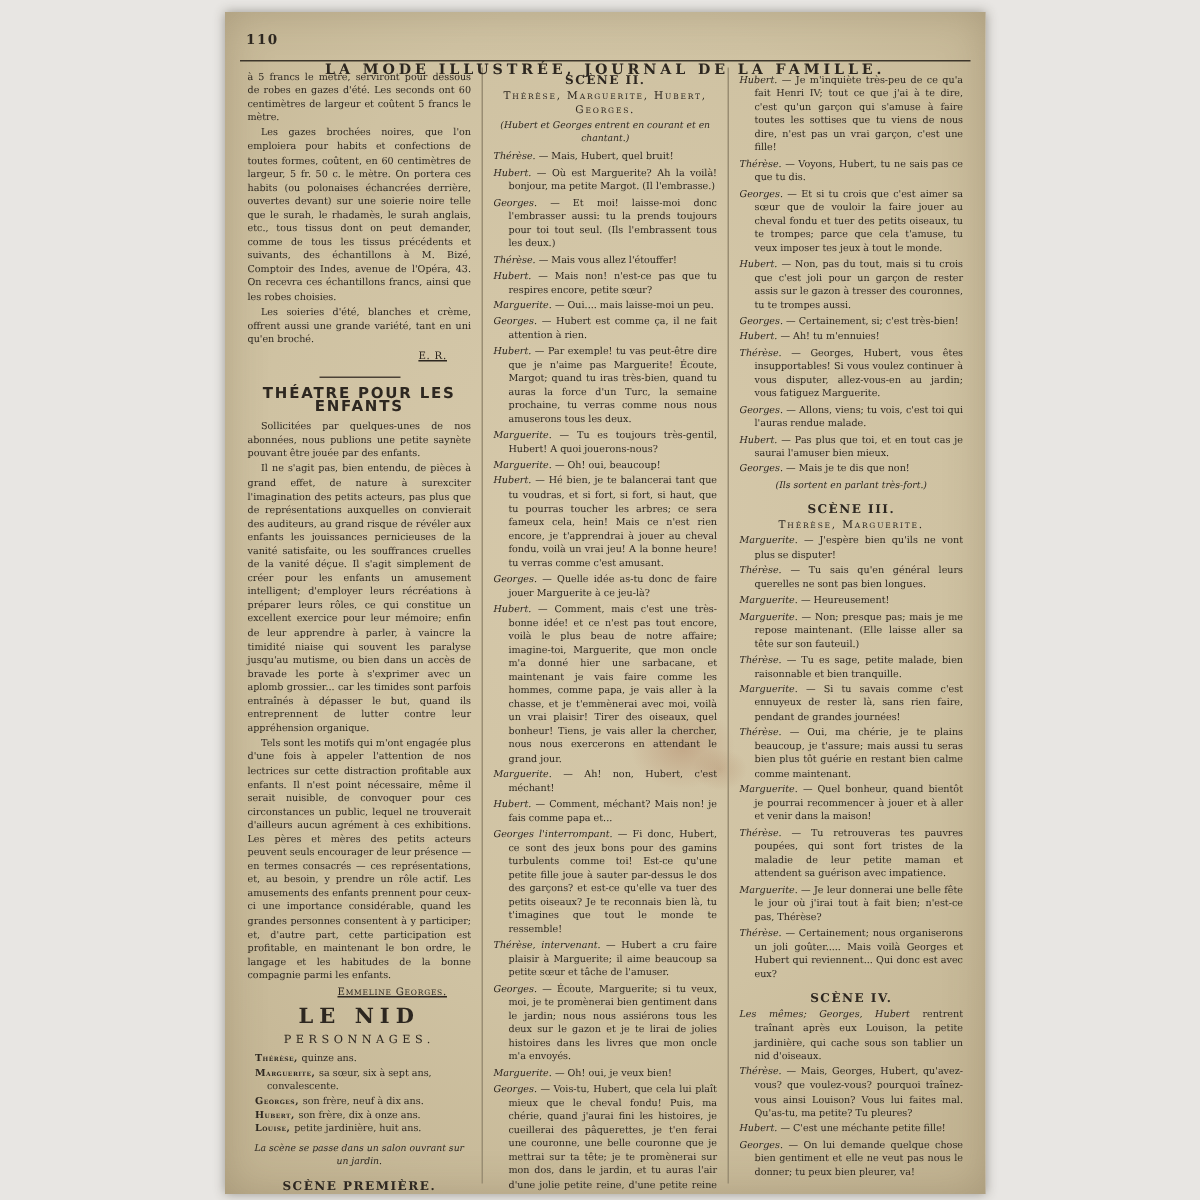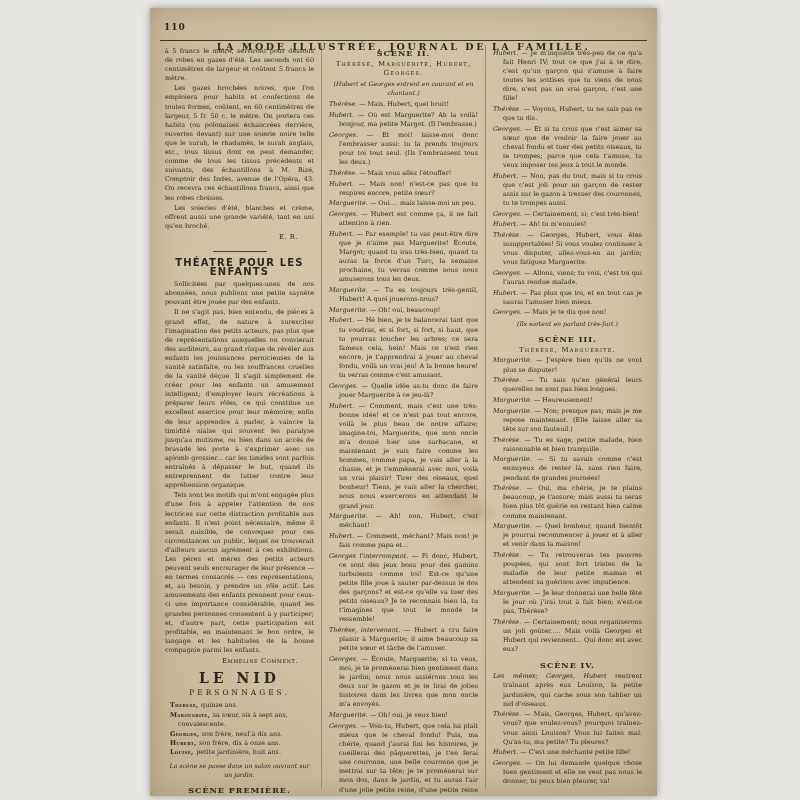--- a/index.html
+++ b/index.html
@@ -20,21 +20,21 @@
   }
   .masthead{position:relative;height:24px;margin:8px 10px 0;border-bottom:1.4px solid #3d362b;}
   .pagenum{position:absolute;left:4px;top:6px;font-size:9px;font-weight:bold;letter-spacing:1px;}
   .mast-title{position:absolute;left:0;right:0;top:5px;text-align:center;font-size:9.5px;font-weight:bold;letter-spacing:2.6px;margin-top:20px;}
   .cols{display:flex;align-items:stretch;margin:4px 8px 0;height:calc(100% - 44px);}
   .col{flex:1 1 0;padding:2px 7px 0;min-width:0;}
   .col + .col{border-left:1px solid #998d73;}
   .b{margin:0;font-size:6.4px;line-height:9.1px;text-align:justify;}
   .flush{}
   .para{text-indent:9px;margin-top:1px;}
-  .sig{text-align:right;padding-right:16px;margin:2px 0 2px;font-size:6.8px;font-variant:small-caps;letter-spacing:.5px;}
+  .sig{text-align:right;padding-right:16px;margin:2px 0 2px;font-size:6.8px;font-variant:small-caps;letter-spacing:.5px;text-decoration:underline;}
   .shortrule{height:0;border-top:1px solid #4a4136;width:54px;margin:9px auto 0;}
   .sec-title{text-align:center;font-weight:bold;font-size:10px;letter-spacing:1.2px;margin:6px 0 4px;font-family:"DejaVu Sans",sans-serif;}
   .title-lg{text-align:center;font-weight:bold;font-size:14px;letter-spacing:4px;margin:8px 0 5px;}
   .subtitle{text-align:center;font-size:7.5px;letter-spacing:3px;margin:1px 0 4px;}
   .cast{padding-left:13px;text-indent:-8px;text-align:left;line-height:9.4px;}
   .cast .speaker{font-style:normal;font-weight:bold;font-variant:small-caps;letter-spacing:.3px;}
   .stage-note{text-align:center;font-style:italic;font-size:6.2px;margin:3px 0 2px;}
   .scene{text-align:center;font-weight:bold;font-size:8px;letter-spacing:1px;margin:7px 0 2px;}
   .scene-first{text-align:center;font-weight:bold;font-size:8px;letter-spacing:1px;margin:2px 0 2px;}
   .cast-head{text-align:center;font-variant:small-caps;font-size:7px;letter-spacing:1.2px;margin:1px 0 1px;}
@@ -54,21 +54,21 @@
     <div class="col">
         <p class="b flush">à 5 francs le mètre, serviront pour dessous de robes en gazes d'été. Les seconds ont 60 centimètres de largeur et coûtent 5 francs le mètre.</p>
         <p class="b para">Les gazes brochées noires, que l'on emploiera pour habits et confections de toutes formes, coûtent, en 60 centimètres de largeur, 5 fr. 50 c. le mètre. On portera ces habits (ou polonaises échancrées derrière, ouvertes devant) sur une soierie noire telle que le surah, le rhadamès, le surah anglais, etc., tous tissus dont on peut demander, comme de tous les tissus précédents et suivants, des échantillons à M. Bizé, Comptoir des Indes, avenue de l'Opéra, 43. On recevra ces échantillons francs, ainsi que les robes choisies.</p>
         <p class="b para">Les soieries d'été, blanches et crème, offrent aussi une grande variété, tant en uni qu'en broché.</p>
         <p class="b sig">E. R.</p>
         <p class="b shortrule"></p>
         <p class="b sec-title">THÉATRE POUR LES ENFANTS</p>
         <p class="b para">Sollicitées par quelques-unes de nos abonnées, nous publions une petite saynète pouvant être jouée par des enfants.</p>
         <p class="b para">Il ne s'agit pas, bien entendu, de pièces à grand effet, de nature à surexciter l'imagination des petits acteurs, pas plus que de représentations auxquelles on convierait des auditeurs, au grand risque de révéler aux enfants les jouissances pernicieuses de la vanité satisfaite, ou les souffrances cruelles de la vanité déçue. Il s'agit simplement de créer pour les enfants un amusement intelligent; d'employer leurs récréations à préparer leurs rôles, ce qui constitue un excellent exercice pour leur mémoire; enfin de leur apprendre à parler, à vaincre la timidité niaise qui souvent les paralyse jusqu'au mutisme, ou bien dans un accès de bravade les porte à s'exprimer avec un aplomb grossier... car les timides sont parfois entraînés à dépasser le but, quand ils entreprennent de lutter contre leur appréhension organique.</p>
         <p class="b para">Tels sont les motifs qui m'ont engagée plus d'une fois à appeler l'attention de nos lectrices sur cette distraction profitable aux enfants. Il n'est point nécessaire, même il serait nuisible, de convoquer pour ces circonstances un public, lequel ne trouverait d'ailleurs aucun agrément à ces exhibitions. Les pères et mères des petits acteurs peuvent seuls encourager de leur présence — en termes consacrés — ces représentations, et, au besoin, y prendre un rôle actif. Les amusements des enfants prennent pour ceux-ci une importance considérable, quand les grandes personnes consentent à y participer; et, d'autre part, cette participation est profitable, en maintenant le bon ordre, le langage et les habitudes de la bonne compagnie parmi les enfants.</p>
-        <p class="b sig">Emmeline Comment.</p>
+        <p class="b sig">Emmeline Georges.</p>
         <p class="b title-lg">LE NID</p>
         <p class="b subtitle">PERSONNAGES.</p>
         <p class="b cast"><i class="speaker">Thérèse, </i>quinze ans.</p>
         <p class="b cast"><i class="speaker">Marguerite, </i>sa sœur, six à sept ans, convalescente.</p>
         <p class="b cast"><i class="speaker">Georges, </i>son frère, neuf à dix ans.</p>
         <p class="b cast"><i class="speaker">Hubert, </i>son frère, dix à onze ans.</p>
         <p class="b cast"><i class="speaker">Louise, </i>petite jardinière, huit ans.</p>
         <p class="b stage-note">La scène se passe dans un salon ouvrant sur un jardin.</p>
         <p class="b scene">SCÈNE PREMIÈRE.</p>
       </div>

